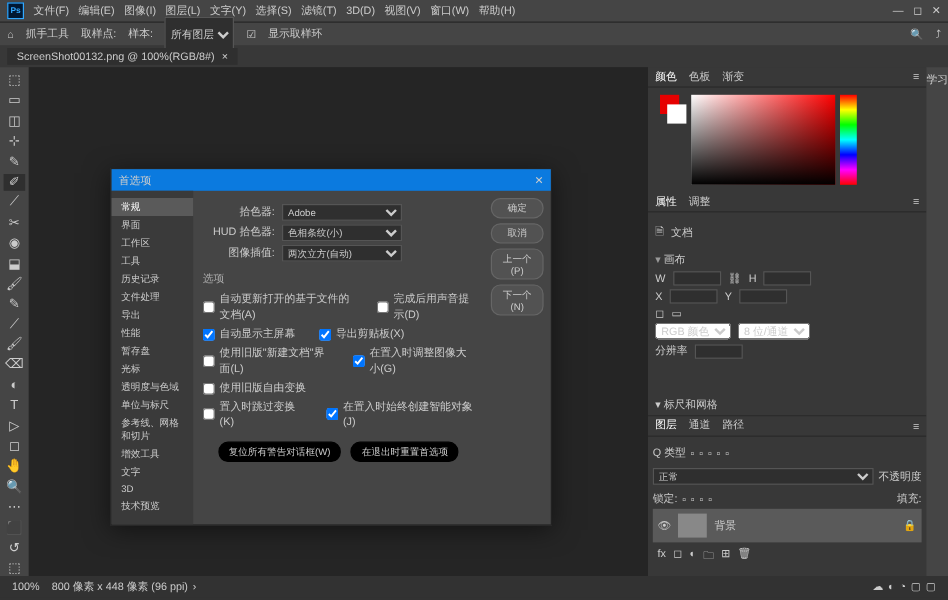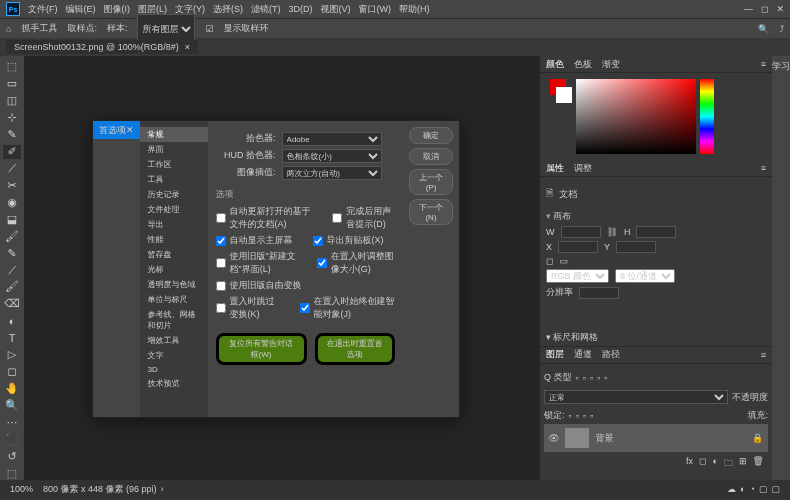--- a/index.html
+++ b/index.html
@@ -38,41 +38,41 @@
 .prop-panel .row{display:flex;align-items:center;gap:6px;margin:3px 0}
 .prop-panel .section{margin-top:8px;color:#999}
 .prop-panel input{background:#2f2f2f;border:1px solid #555;color:#ccc;width:40px;font-size:8px;height:12px}
 .layers-panel{flex:1;padding:4px;font-size:8px;display:flex;flex-direction:column}
 .layers-panel .controls{display:flex;gap:4px;margin:3px 0;align-items:center}
 .layers-panel select{background:#2f2f2f;border:1px solid #555;color:#ccc;font-size:8px;height:14px;flex:1}
 .layers-panel .lockrow{display:flex;gap:4px;align-items:center;margin:2px 0}
 .layer-item{display:flex;align-items:center;gap:6px;padding:4px;background:#5a5a5a}
 .layer-item .thumb{width:24px;height:20px;background:#888}
 .layer-item .eye{cursor:pointer}
-.layer-footer{margin-top:auto;display:flex;gap:6px;justify-content:flex-end;padding:4px}
+.layer-footer{margin-top:auto;display:flex;gap:6px;padding:4px}
 .statusbar{height:18px;background:#323232;display:flex;align-items:center;padding:0 10px;font-size:8px;color:#999}
 .statusbar .right-side{margin-left:auto;display:flex;gap:4px}
-.dialog{position:absolute;left:92px;top:120px;width:368px;height:298px;background:#454545;border:1px solid #222;box-shadow:0 4px 20px rgba(0,0,0,.5);display:flex;flex-direction:row}
+.dialog{position:absolute;left:92px;top:140px;width:368px;height:298px;background:#454545;border:1px solid #222;box-shadow:0 4px 20px rgba(0,0,0,.5);display:flex;flex-direction:column}
 .dialog-titlebar{height:18px;background:#0b7adf;display:flex;align-items:center;padding:0 6px;color:#fff;font-size:9px}
 .dialog-titlebar .close{margin-left:auto;cursor:pointer}
 .dialog-body{flex:1;display:flex}
 .dialog-side{width:68px;background:#3a3a3a;padding:6px 0}
 .dialog-side div{padding:2px 8px;font-size:8px;cursor:pointer}
 .dialog-side .active{background:#5a5a5a;color:#fff}
 .dialog-main{flex:1;padding:8px;font-size:8px}
 .dialog-main .field{display:flex;gap:6px;margin:3px 0}
 .dialog-main .field label{width:60px;text-align:right}
 .dialog-main select{background:#2f2f2f;border:1px solid #555;color:#ccc;font-size:8px;height:14px;width:100px}
 .dialog-main .group{margin-top:8px;color:#aaa}
 .dialog-main .checks{margin-top:4px}
 .dialog-main .checkrow{display:flex;gap:20px;margin:3px 0}
 .dialog-main .check{display:flex;align-items:center;gap:4px}
 .dialog-main input[type=checkbox]{width:10px;height:10px}
 .dialog-main .btns{display:flex;gap:8px;justify-content:center;margin-top:12px}
-.dialog-main button{background:#4d7c0f;border:3px solid #000000;color:#ccc;font-size:8px;padding:2px 8px;border-radius:8px;cursor:pointer}
+.dialog-main button{background:#000000;border:1px solid #000000;color:#ccc;font-size:8px;padding:2px 8px;border-radius:8px;cursor:pointer}
 .dialog-right{width:56px;padding:6px;display:flex;flex-direction:column;gap:4px}
 .dialog-right button{background:#525252;border:1px solid #666;color:#ccc;font-size:8px;padding:2px 4px;border-radius:8px;cursor:pointer}
 </style>
 </head>
 <body>
 
 <div class="menubar">
   <div class="ps-icon">Ps</div>
   <span>文件(F)</span>
   <span>编辑(E)</span>

